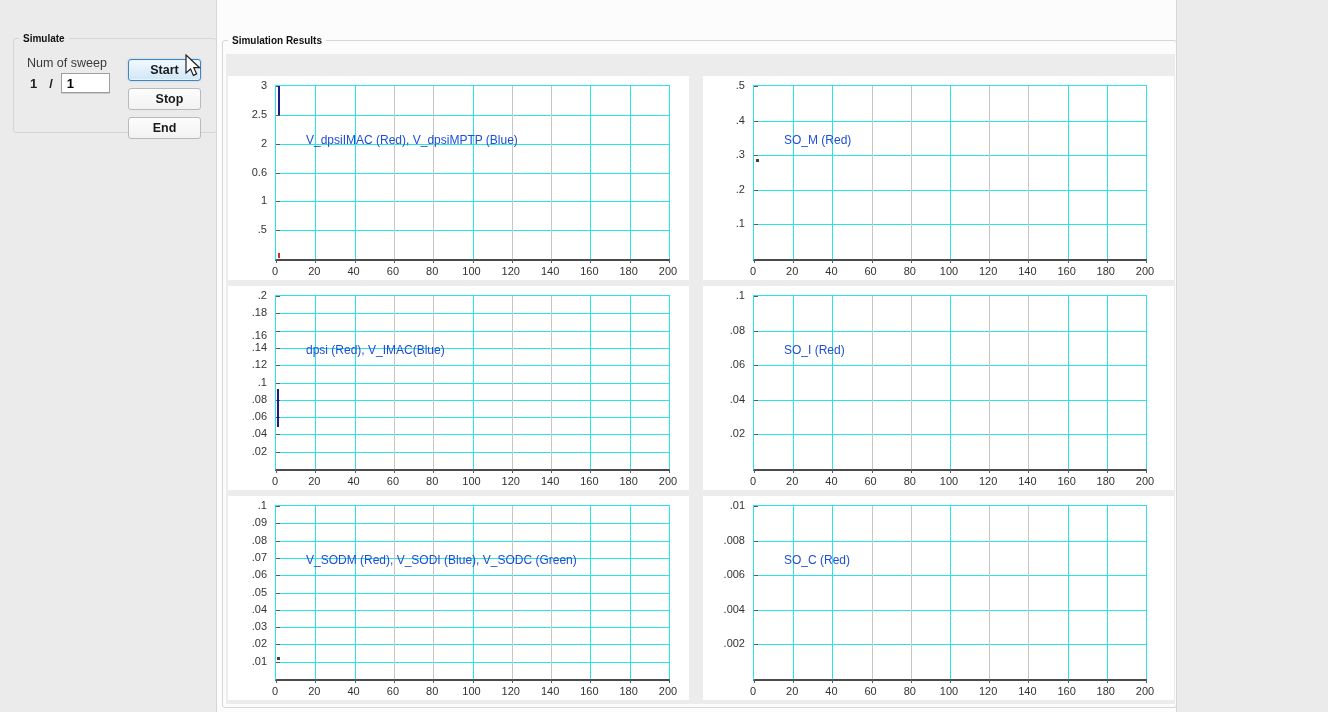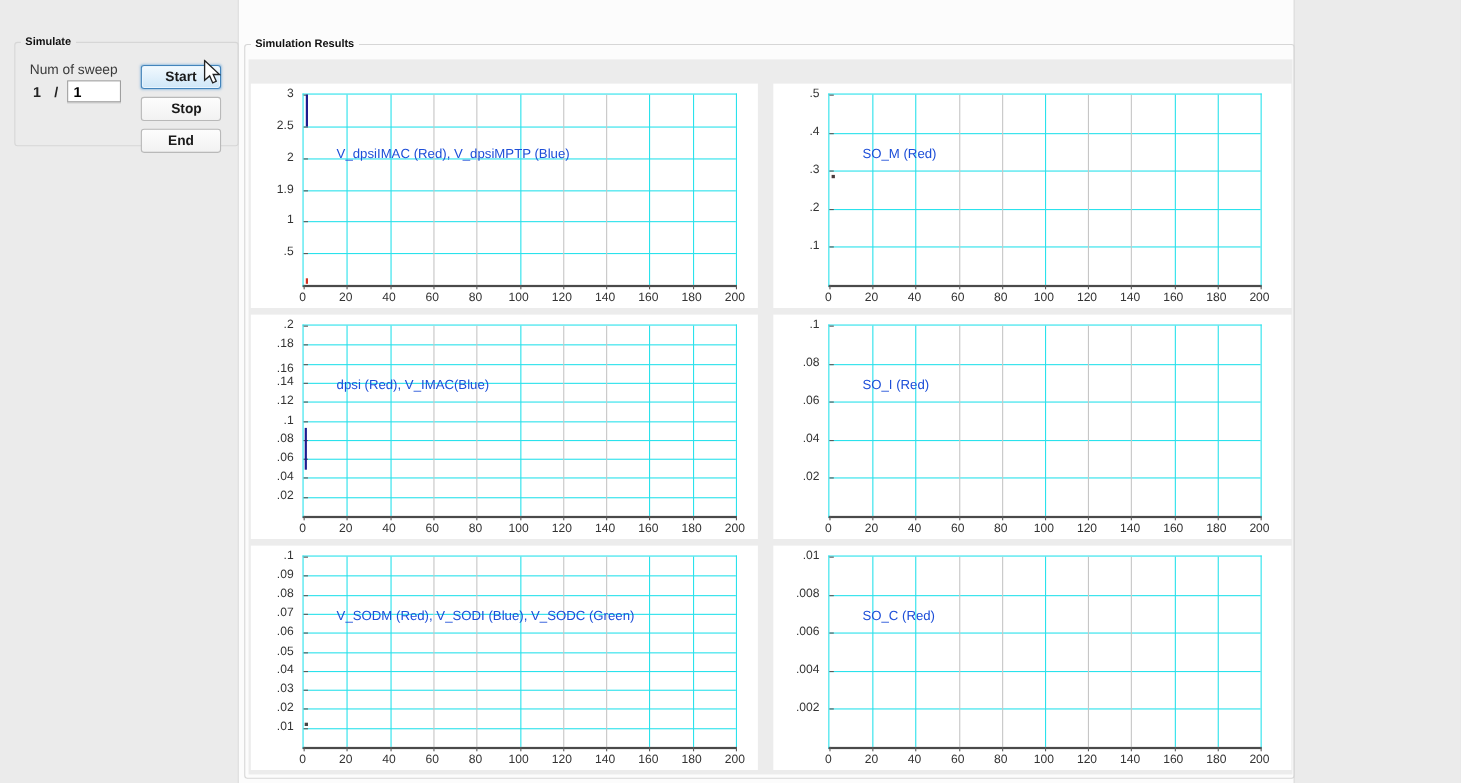--- a/index.html
+++ b/index.html
@@ -74,21 +74,21 @@
   </svg>
 
   <fieldset class="gbox results">
     <legend>Simulation Results</legend>
     <div class="results-inner"></div>
     <div class="plots-grid">
         <div class="plot-card">
           <div class="ylab" style="width: 39px; top: 3px;">3</div>
           <div class="ylab" style="width: 39px; top: 31.8333px;">2.5</div>
           <div class="ylab" style="width: 39px; top: 60.6667px;">2</div>
-          <div class="ylab" style="width: 39px; top: 89.5px;">1.9</div>
+          <div class="ylab" style="width: 39px; top: 89.5px;">0.6</div>
           <div class="ylab" style="width: 39px; top: 118.333px;">1</div>
           <div class="ylab" style="width: 39px; top: 147.167px;">.5</div>
           <div class="xlab" style="left: 30px;">0</div>
           <div class="xlab" style="left: 69.3px;">20</div>
           <div class="xlab" style="left: 108.6px;">40</div>
           <div class="xlab" style="left: 147.9px;">60</div>
           <div class="xlab" style="left: 187.2px;">80</div>
           <div class="xlab" style="left: 226.5px;">100</div>
           <div class="xlab" style="left: 265.8px;">120</div>
           <div class="xlab" style="left: 305.1px;">140</div>

